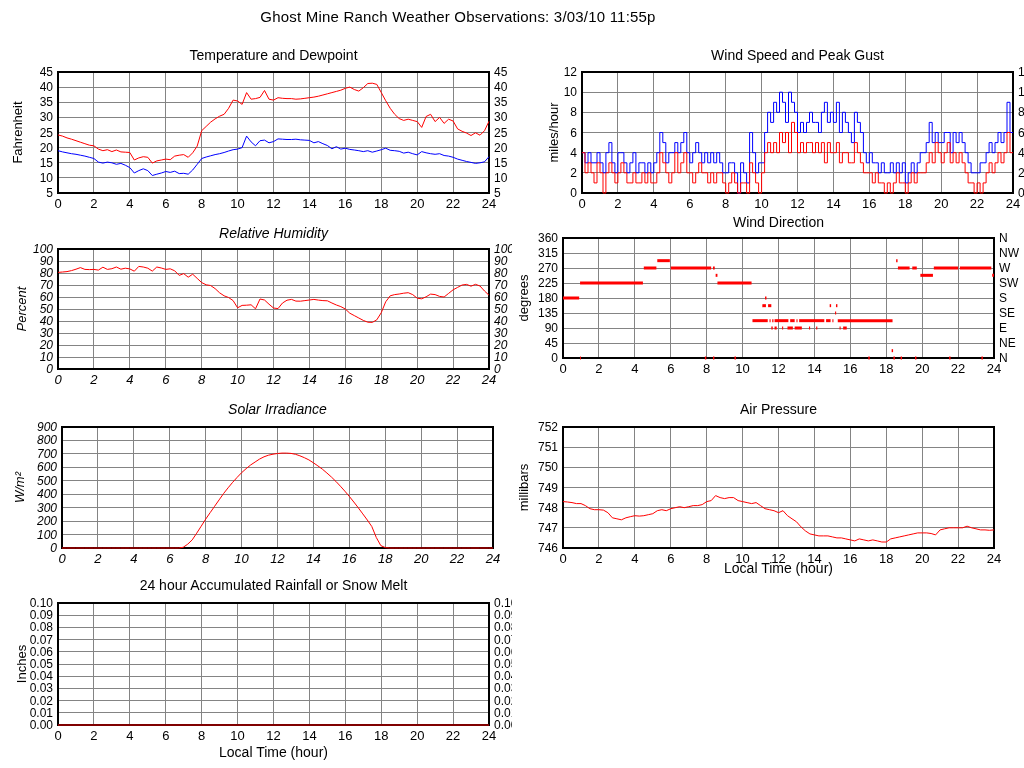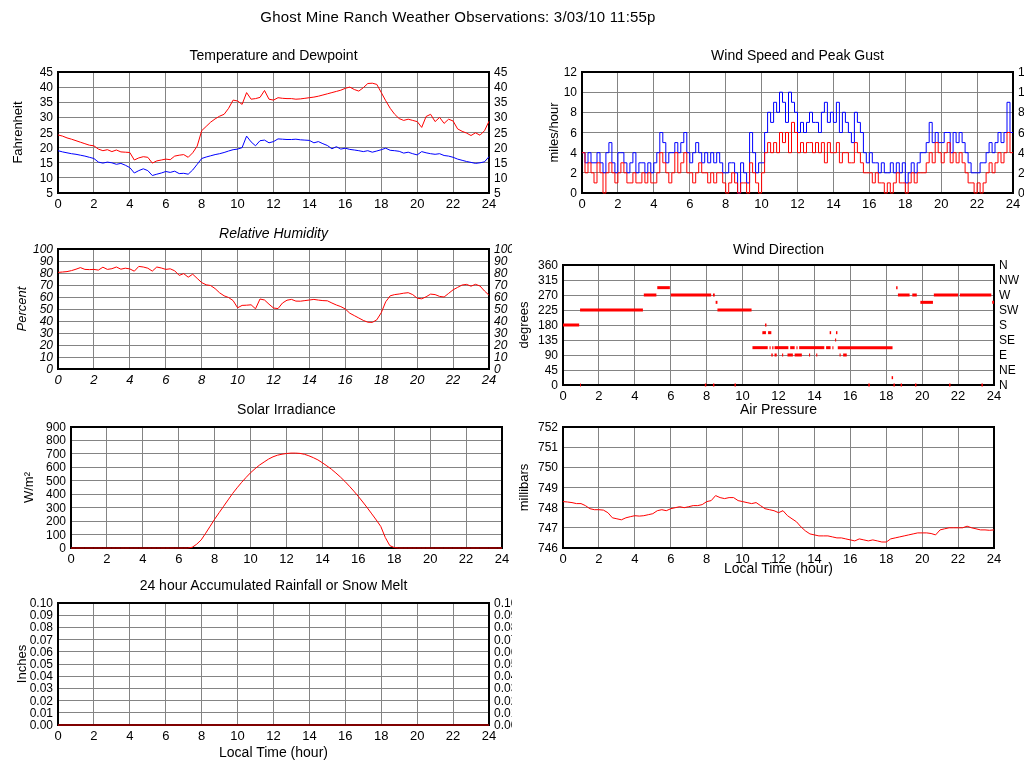--- a/index.html
+++ b/index.html
@@ -5,22 +5,22 @@
   html,body{margin:0;padding:0;background:#ffffff;}
   body{width:1024px;height:768px;position:relative;overflow:hidden;
        font-family:"Liberation Sans","DejaVu Sans",sans-serif;color:#000;}
   .page-title{position:absolute;left:0;top:8px;width:916px;text-align:center;
        font-size:15px;letter-spacing:0.2px;}
   .chart{position:absolute;}
   .chart svg{display:block;}
   #chart-0{left:0;top:40px;}
   #chart-1{left:531px;top:40px;}
   #chart-2{left:0;top:222px;font-style:italic;}
-  #chart-3{left:512px;top:238px;text-align:center;}
-  #chart-4{left:13px;top:392px;}
+  #chart-3{left:512px;top:211px;text-align:center;}
+  #chart-4{left:4px;top:392px;font-style:italic;}
   #chart-5{left:512px;top:392px;text-decoration:underline;}
   #chart-6{left:0;top:575px;text-decoration:underline;}
 </style>
 </head>
 <body>
 
 <div class="page-title">Ghost Mine Ranch Weather Observations: 3/03/10 11:55p</div>
 
 <div class="chart" id="chart-0">
     <svg width="512" height="180" viewBox="0 0 512 180">

